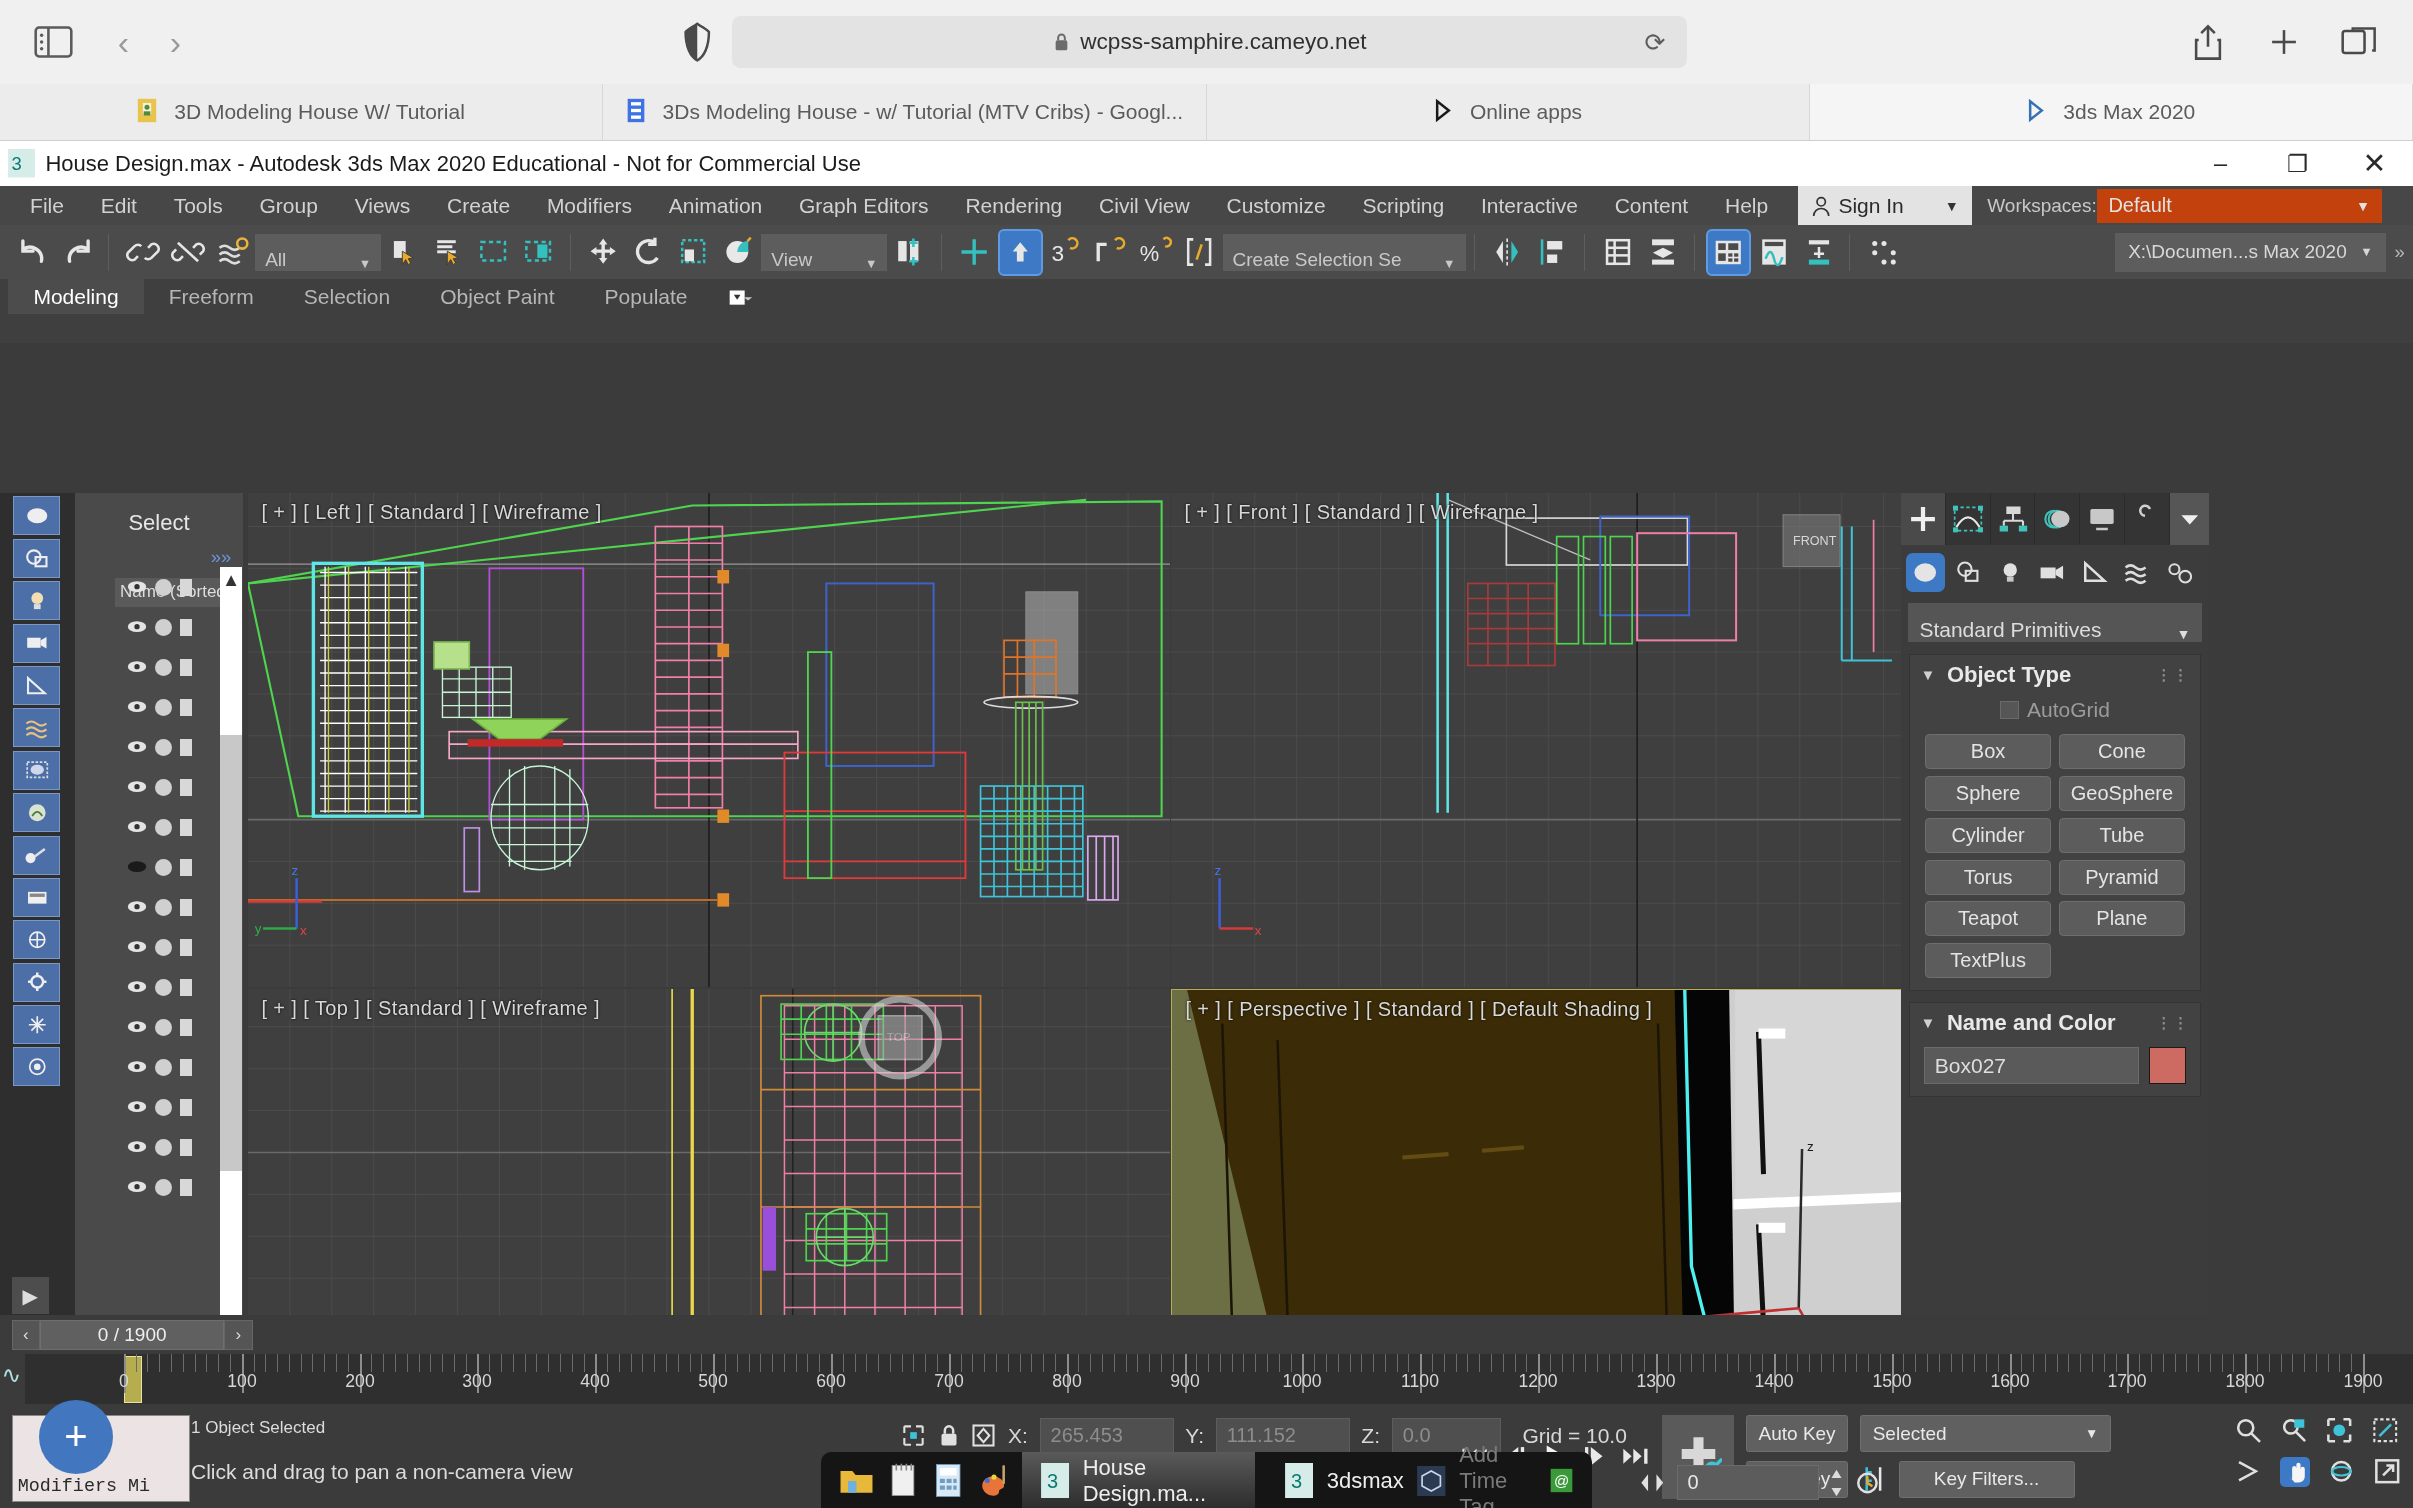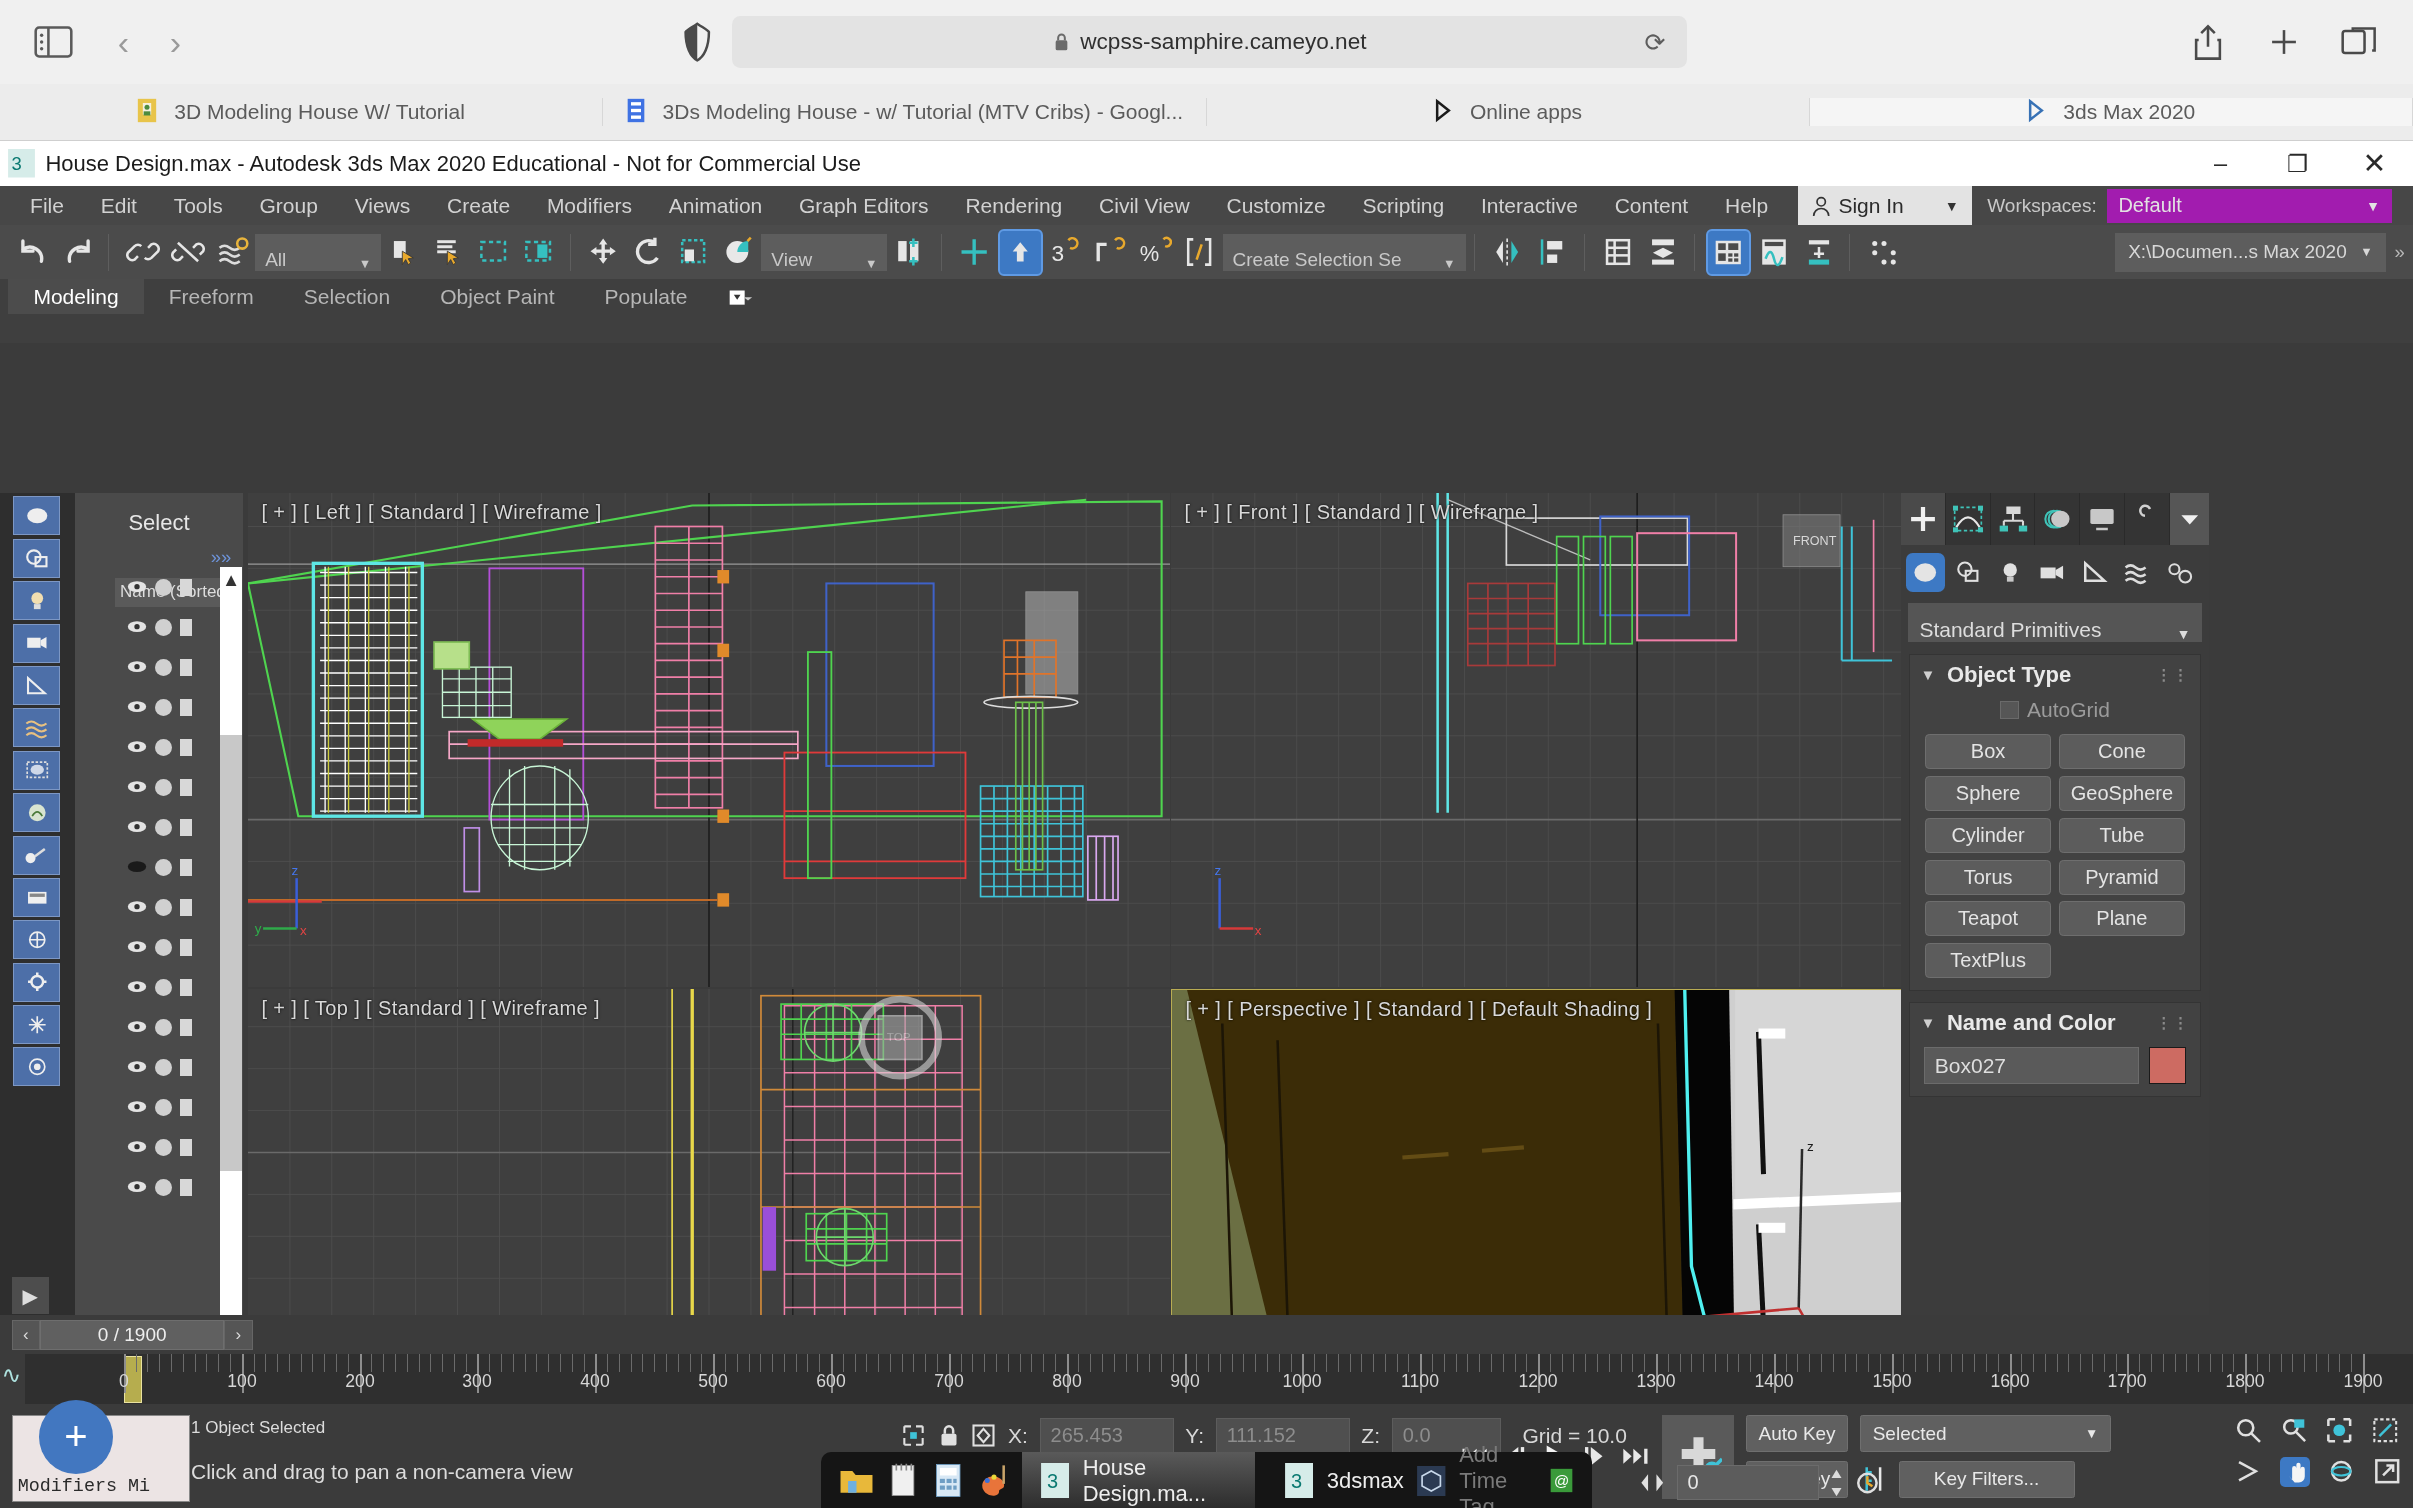--- a/index.html
+++ b/index.html
@@ -21,43 +21,43 @@
   #addr-bar {
     flex:0 0 955px; height:52px; margin-left:18.4px; background:#e3e3e3; border-radius:8.4px;
     display:flex; align-items:center; justify-content:center; position:relative;
   }
   #addr-lock { width:17px; height:20px; margin-right:10px; }
   #addr-text { color:#303030; font-size:22.6px; }
   #addr-reload { position:absolute; right:22px; color:#5d5d5d; font-size:25px; }
   #chrome-right { margin-left:auto; display:flex; align-items:center; gap:37px; color:#4a4a4a; }
   #chrome-right > span { width:39px; height:39px; display:flex; align-items:center; justify-content:center;}
   
-  #tab-bar { width:2413px; height:57px; background:#ececec; display:flex; border-bottom:0.8px solid #cfcfcf;align-items:center; }
+  #tab-bar { width:2413px; height:57px; background:#ececec; display:flex; border-bottom:0.8px solid #cfcfcf; }
   .tab { flex:1 1 0; display:flex; align-items:center; justify-content:center; gap:13.4px;
          border-right:0.8px solid #d7d7d7; color:#5b5b5b; font-size:21px; white-space:nowrap; overflow:hidden; }
   .tab.active { background:#f5f5f5; }
   .tab .favicon { width:23.5px; height:28.5px; flex:none; display:block; }
   
   #max-window { width:2413px; height:1368px; background:#3b3b3b; position:relative; }
   
   #max-titlebar { height:45px; background:#ffffff; display:flex; align-items:center; padding:0 0 0 8.4px; }
   #max-titlebar .ticon { width:27px; height:28.5px; margin-right:10px; }
   #max-title { color:#1b1b1b; font-size:22px; white-space:nowrap; }
   #win-ctrls { margin-left:auto; display:flex; height:45px; }
   #win-ctrls div { width:77px; display:flex; align-items:center; justify-content:center; color:#2a2a2a; font-size:23.5px; }
   #win-ctrls div:last-child { font-size:28.5px; }
   
   #menubar { height:39px; background:#474747; display:flex; align-items:center; padding-left:11.7px; }
   #menubar .mi { color:#d2d2d2; font-size:21px; padding:0 18.4px; line-height:39px; white-space:nowrap; }
   #signin { background:#e3e3e3; color:#2b2b2b; height:39px; display:flex; align-items:center;
             padding:0 13.4px; margin-left:11.7px; gap:8.4px; min-width:174px; }
   #signin .caret { margin-left:auto; font-size:14.2px; color:#333; }
   #ws-label { color:#c8c8c8; font-size:19px; margin-left:15px; }
-  #ws-select { background:#a21caf; height:34px; min-width:285px; display:flex; align-items:center;
-               padding:0 11.7px; color:#e2e2e2; font-size:20px; margin-left:10px; }
+  #ws-select { background:#c2410c; height:34px; min-width:285px; display:flex; align-items:center;
+               padding:0 11.7px; color:#e2e2e2; font-size:20px; }
   #ws-select .caret { margin-left:auto; font-size:14.2px; }
   
   #maintoolbar { height:54px; background:#4b4b4b; display:flex; align-items:center; padding-left:10px; gap:0; }
   .tb { width:45px; height:47px; display:flex; align-items:center; justify-content:center; position:relative; flex:none; }
   .tb.sel { background:#3d79c4; border:2.5px solid #5f9ae4; border-radius:5.9px; }
   .tbsep { width:3.4px; height:37px; border-left:1.7px solid #5e5e5e; margin:0 8.4px; flex:none; }
   .tbcombo { background:#5d5d5d; height:37px; display:flex; align-items:flex-end; padding:0 10px;
              color:#c9c9c9; font-size:19px; flex:none; }
   .tbcombo .caret { margin-left:auto; padding-left:11.7px; font-size:12.6px; }
   #tb-path { background:#5d5d5d; height:39px; display:flex; align-items:center; padding:0 13.4px;

